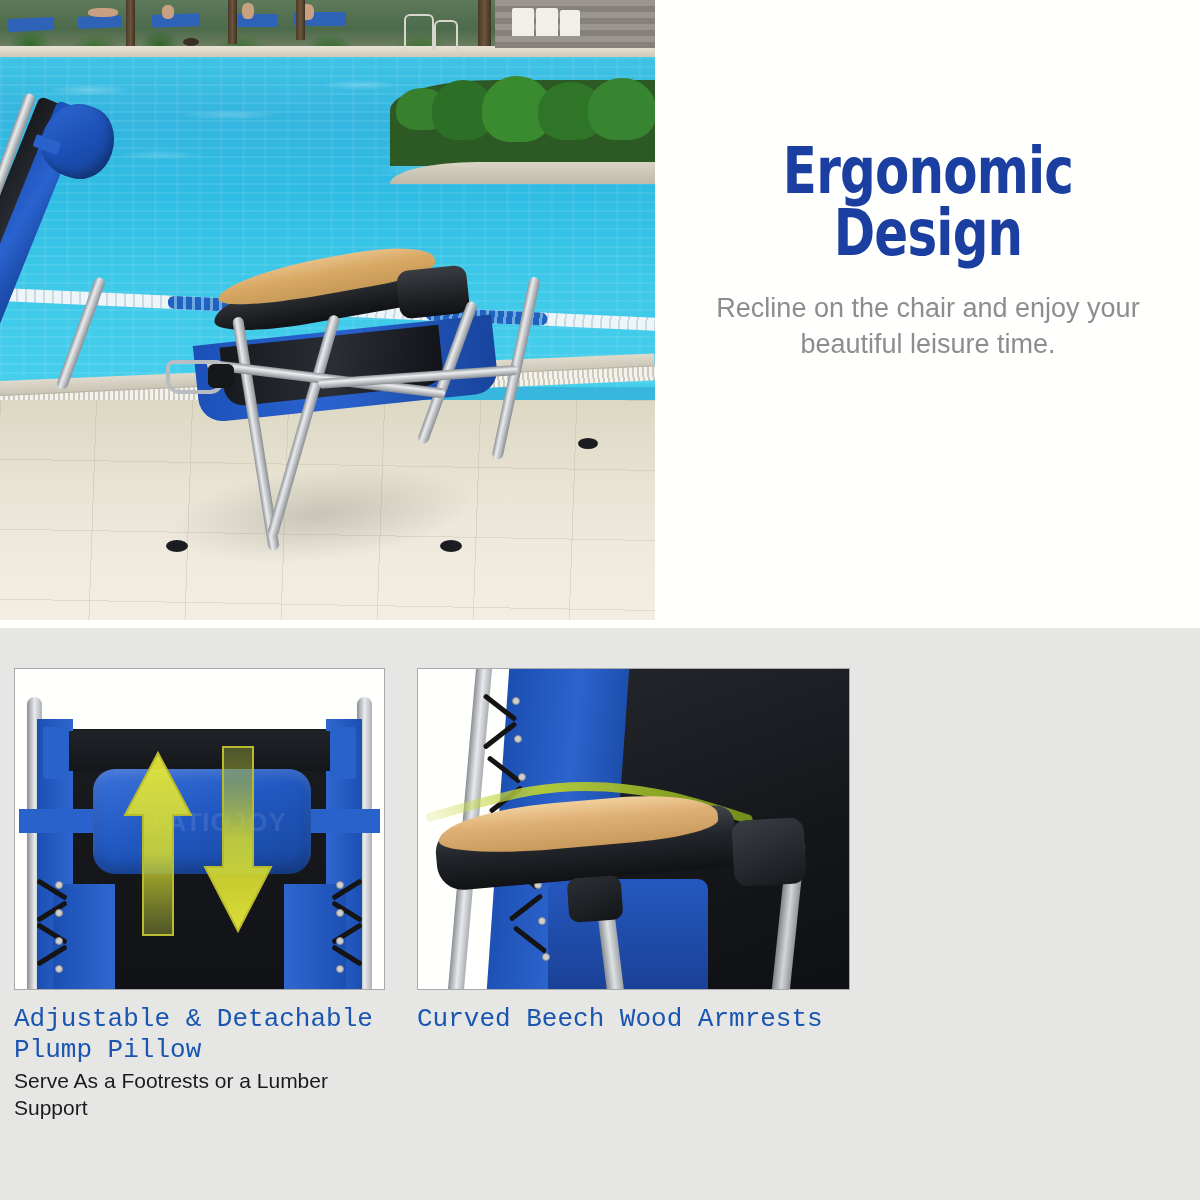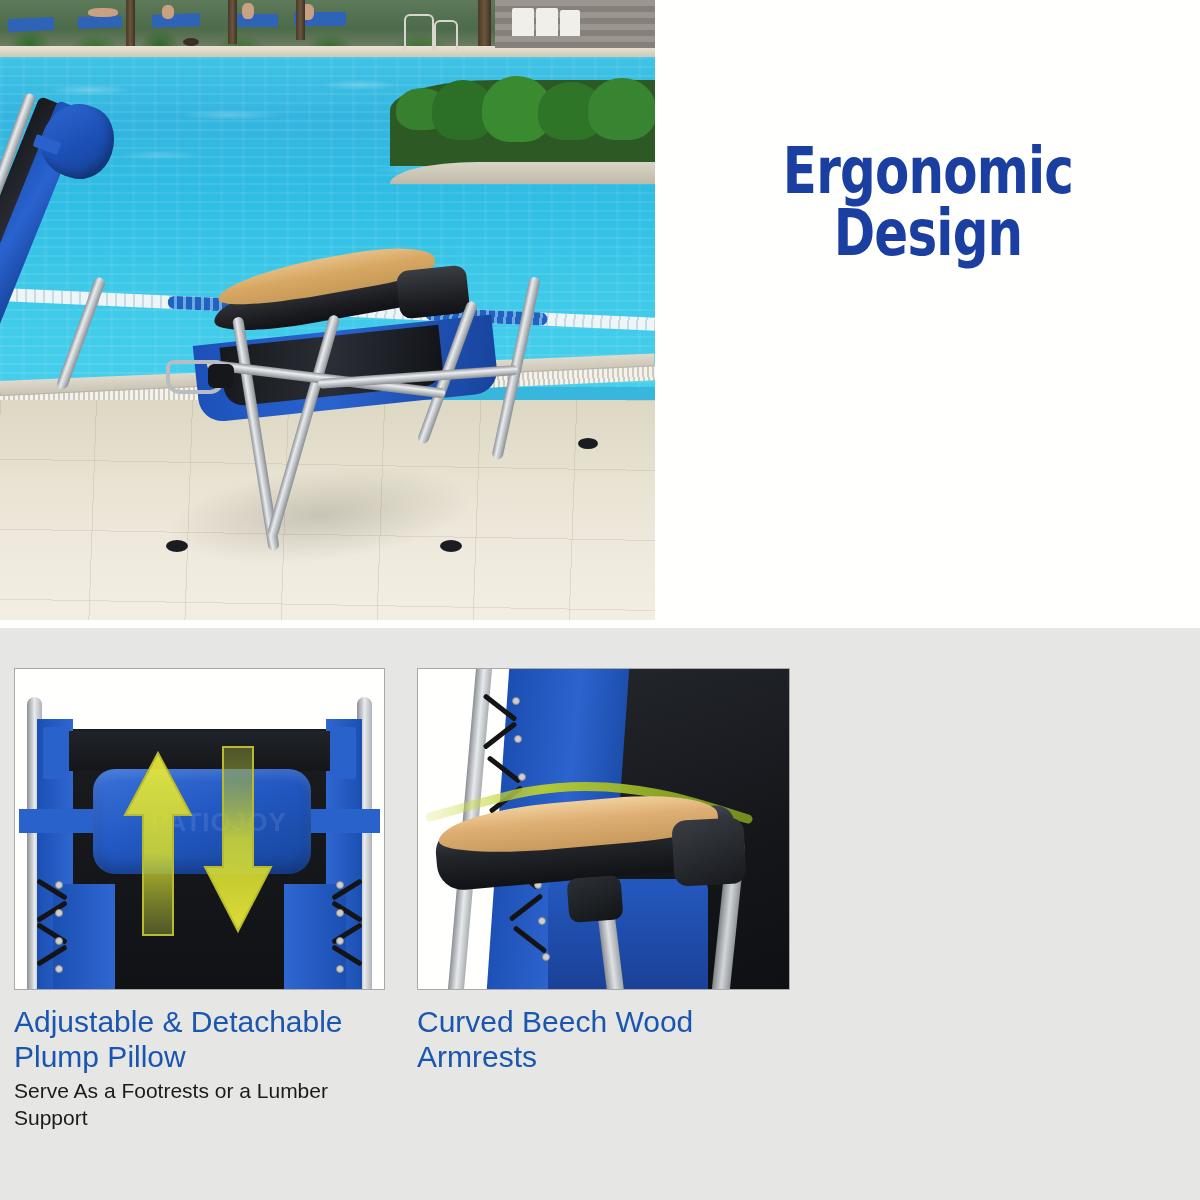--- a/index.html
+++ b/index.html
@@ -185,33 +185,33 @@
   }
 
   
   .bottom-section{
     position:absolute; left:0; top:628px; width:1200px; height:572px;
     background:#e6e7e5;
   }
   .cards{ position:absolute; left:0; top:0; width:1200px; height:572px; }
   .card{ position:absolute; top:40px; }
   .card-1{ left:14px;  width:371px; }
-  .card-2{ left:417px; width:373px; }
+  .card-2{ left:417px; width:433px; }
   .card-3{ left:818px; width:368px; }
 
   .thumb{
     position:relative; width:100%; height:322px;
     background:#fffffd;
     border:1px solid #a9a9a9;
     overflow:hidden;
   }
   .card-title{
     margin-top:14px;
-    font-family:Liberation Sans, sans-serif;
-    font-size:30px; line-height:1.18;
+    font-family:Liberation Mono, monospace;
+    font-size:26px; line-height:1.18;
     color:#1a56b0;
   }
   .card-sub{
     margin-top:3px;
     font-family:"Liberation Sans", sans-serif;
     font-size:21px; line-height:1.28;
     color:#1b1b1b;
   }
 
   
@@ -446,20 +446,21 @@
       <div class="foot-cap" style="left:578px; top:438px; width:20px; height:11px;"></div>
 
       <div style="position:absolute; left:166px; top:360px; width:58px; height:34px; border:4px solid #b9bdc1; border-radius:8px 8px 14px 14px; background:transparent;"></div>
       <div style="position:absolute; left:208px; top:364px; width:26px; height:24px; background:#15171b; border-radius:6px;"></div>
     </div>
   </div>
 
   <div class="headline-block">
     <div class="headline">Ergonomic</div>
     <div class="headline">Design</div>
+    <div class="subhead">Recline on the chair and enjoy your beautiful leisure time.</div>
   </div>
 </div>
 
 <div class="bottom-section">
   <div class="cards">
 
     <div class="card card-1">
       <div class="thumb">
         <div class="t1-bg"></div>
         <div class="t1-frameL"></div>

